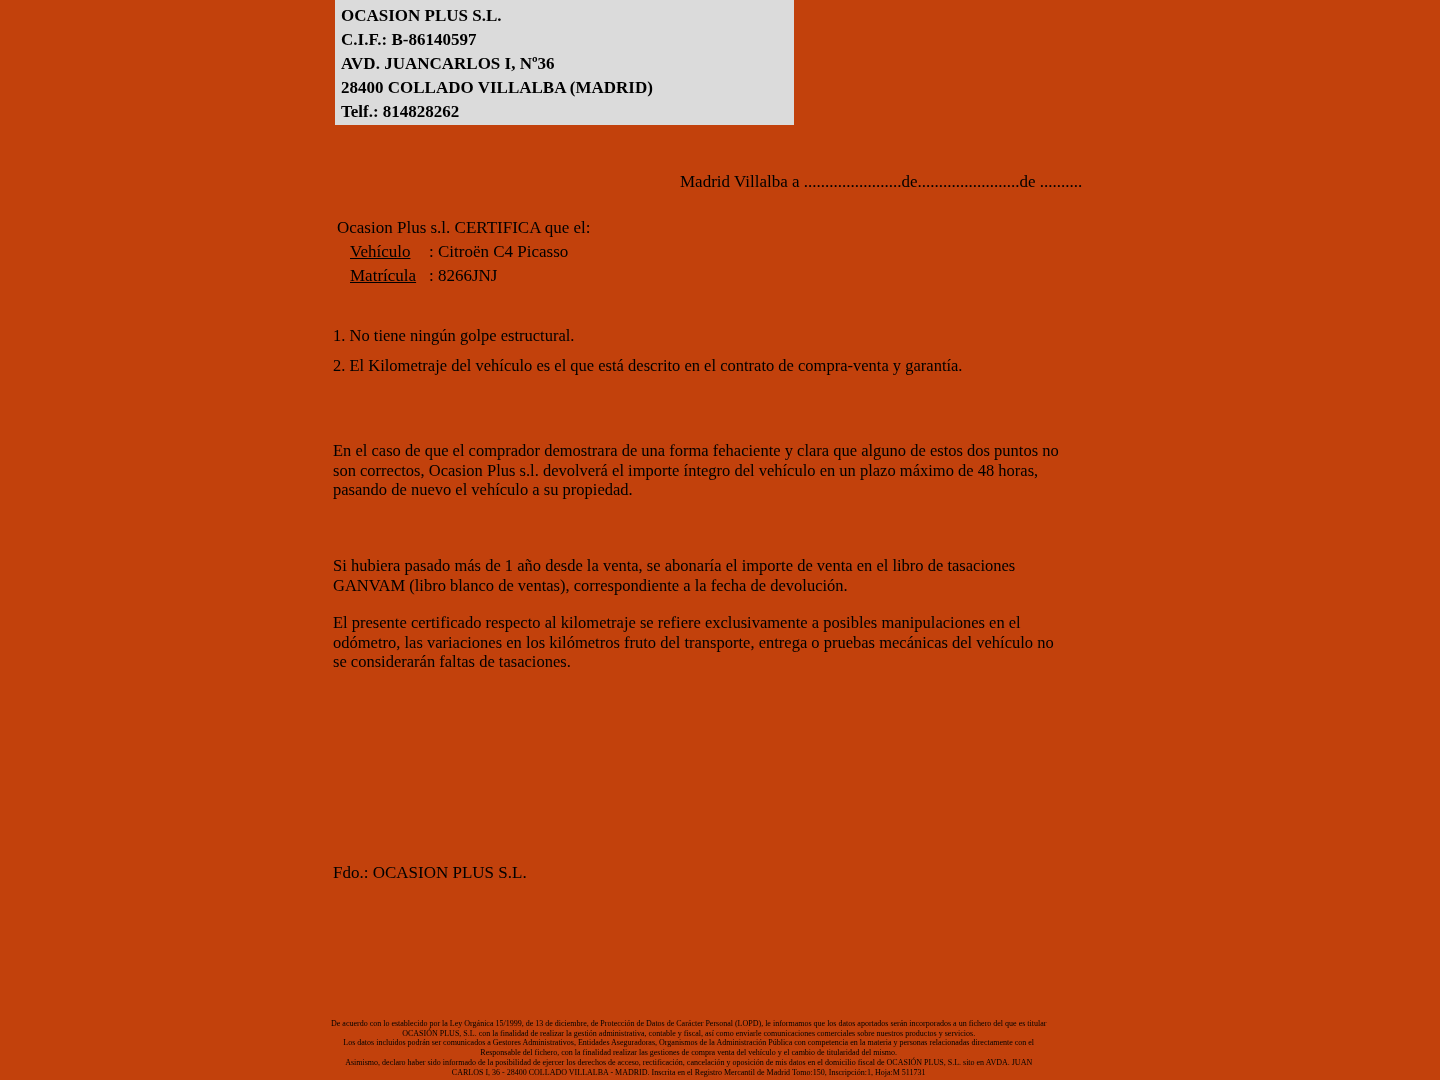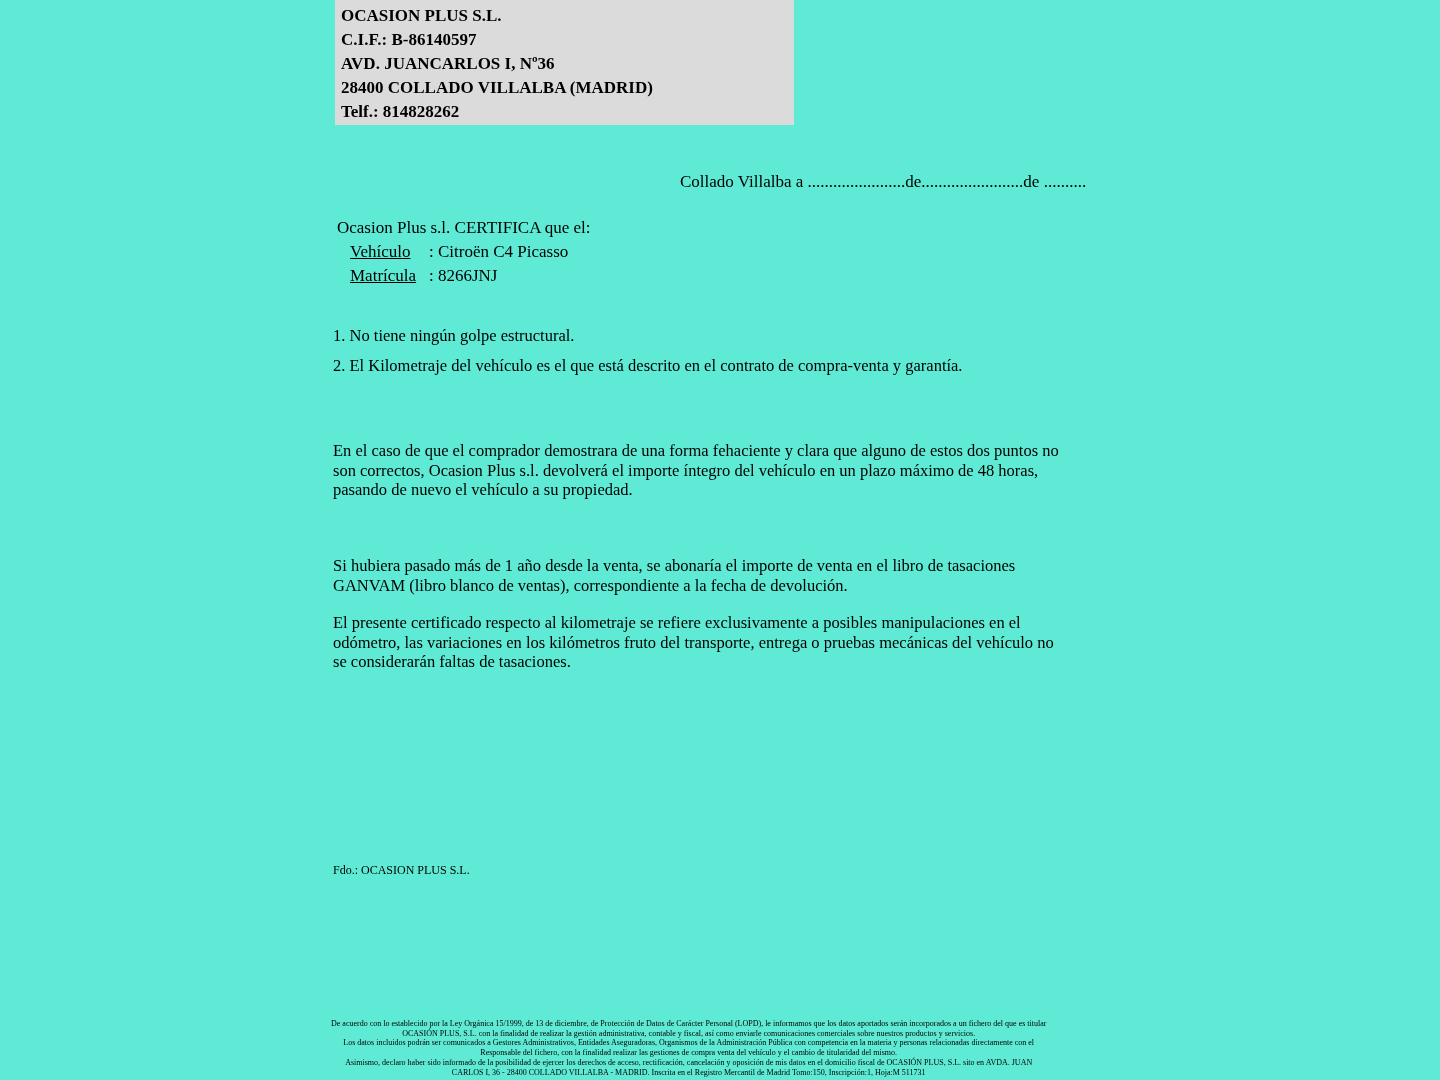--- a/index.html
+++ b/index.html
@@ -11,21 +11,21 @@
     height: 1080px;
     background: #ffffff;
     color: #000000;
     font-family: "Liberation Serif", "DejaVu Serif", serif;
   }
   .page {
     position: relative;
     width: 1440px;
     height: 1080px;
     overflow: hidden;
-    background: #5eead4;
+    background: #c2410c;
   }
   .header-box {
     position: absolute;
     left: 335px;
     top: 0;
     width: 459px;
     height: 125px;
     background: #dbdbdb;
     box-sizing: border-box;
     padding: 4px 0 0 6px;
@@ -75,21 +75,21 @@
     white-space: pre;
   }
   .para-1 { top: 441px; }
   .para-2 { top: 516px; }
   .para-3 { top: 556px; }
   .para-4 { top: 613px; }
   .signature {
     position: absolute;
     left: 333px;
     top: 863px;
-    font-size: 12px;
+    font-size: 17px;
     white-space: pre;
   }
   .legal {
     position: absolute;
     left: 331px;
     top: 1019px;
     font-size: 8px;
     line-height: 9.7px;
     white-space: pre;
     text-align: center;
@@ -101,21 +101,21 @@
 <div class="page">
 
   <div class="header-box">
     <div class="hline">OCASION PLUS S.L.</div>
     <div class="hline">C.I.F.: B-86140597</div>
     <div class="hline">AVD. JUANCARLOS I, Nº36</div>
     <div class="hline">28400 COLLADO VILLALBA (MADRID)</div>
     <div class="hline">Telf.: 814828262</div>
   </div>
 
-  <div class="date-line">Collado Villalba a .......................de........................de ..........</div>
+  <div class="date-line">Madrid Villalba a .......................de........................de ..........</div>
 
   <div class="certify">
     <div class="row">Ocasion Plus s.l. CERTIFICA que el:</div>
     <div class="row"><span class="label-cell"><span class="u">Vehículo</span></span><span>: Citroën C4 Picasso</span></div>
     <div class="row"><span class="label-cell"><span class="u">Matrícula</span></span><span>: 8266JNJ</span></div>
   </div>
 
   <div class="point point-1">1. No tiene ningún golpe estructural.</div>
   <div class="point point-2">2. El Kilometraje del vehículo es el que está descrito en el contrato de compra-venta y garantía.</div>
 

